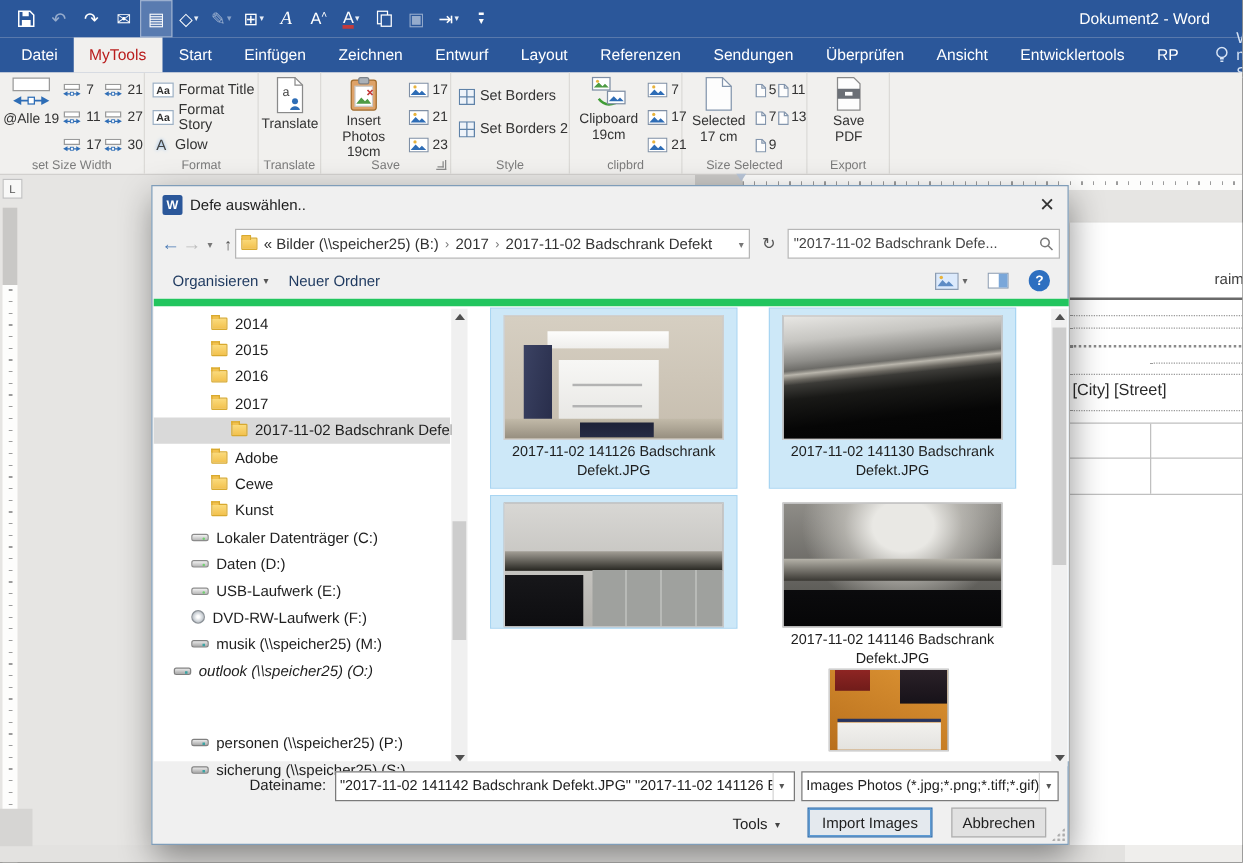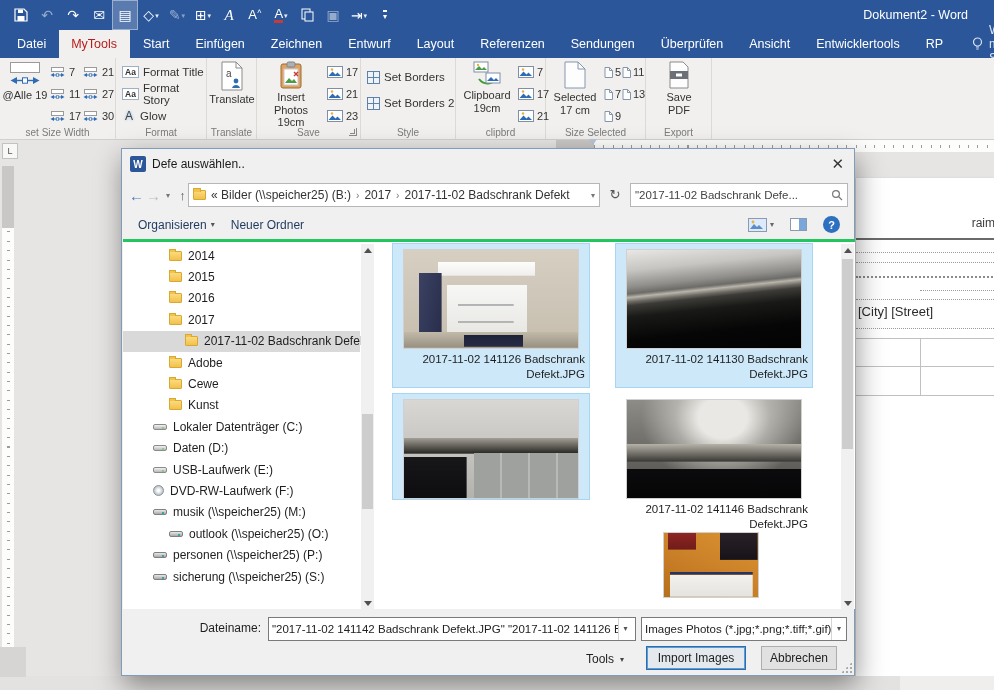--- a/index.html
+++ b/index.html
@@ -95,21 +95,21 @@
   .refreshbtn{position:absolute;left:482px;top:34px;width:22px;height:24px;text-align:center;line-height:24px;color:#555;font-size:13px;}
   .searchbox{position:absolute;left:508px;top:34px;width:218px;height:24px;background:#fff;border:1px solid #b6b6b6;
     display:flex;align-items:center;font-size:11.5px;color:#444;padding:0 4px;white-space:nowrap;overflow:hidden;}
   .searchbox .val{flex:1;overflow:hidden;text-overflow:ellipsis;}
   .toolrow{position:absolute;left:0;top:62px;right:0;height:27px;display:flex;align-items:center;font-size:12px;color:#1e395f;}
   .toolrow .titem{display:flex;align-items:center;gap:4px;margin-left:16px;}
   .toolrow .titem .vv{font-size:8px;color:#555;}
   .toolrow-right{position:absolute;right:14px;top:62px;height:27px;display:flex;align-items:center;gap:16px;}
   .helpic{width:17px;height:17px;border-radius:50%;background:#2d6fc0;color:#fff;font-size:11px;font-weight:bold;
     display:flex;align-items:center;justify-content:center;}
-  .content{position:absolute;left:1px;top:90px;width:732px;height:370px;background:#fff;border-top:3px solid #22c55e;}
+  .content{position:absolute;left:1px;top:90px;width:732px;height:370px;background:#fff;border-top:6px solid #22c55e;}
 
   
   .tree{position:absolute;left:0;top:3px;width:237px;}
   .trow{display:flex;align-items:center;height:21.4px;font-size:12px;color:#1e1e1e;gap:6px;white-space:nowrap;}
   .trow.sel{background:#d9d9d9;}
   .ti{flex:none;}
   .ic-folder .ti{width:13px;height:10px;background:linear-gradient(#fbdb7c,#f2c14e);border:1px solid #d8a92f;border-radius:1px;position:relative;}
   .ic-folder .ti::before{content:"";position:absolute;left:-1px;top:-3px;width:5px;height:2px;background:#f2c14e;border:1px solid #d8a92f;border-bottom:none;}
   .ic-drive .ti{width:14px;height:6px;background:linear-gradient(#f2f2f2,#b9b9b9);border:1px solid #8b8b8b;border-radius:2px;position:relative;}
   .ic-drive .ti::after{content:"";position:absolute;right:2px;top:2px;width:2px;height:2px;background:#6fcf6f;border-radius:50%;}
@@ -122,21 +122,21 @@
   .sb-up{top:0;}.sb-dn{bottom:0;}
   .sb-up::after{content:"";border:4px solid transparent;border-bottom:5px solid #505050;margin-top:-4px;}
   .sb-dn::after{content:"";border:4px solid transparent;border-top:5px solid #505050;margin-bottom:-4px;}
   .sb-th{position:absolute;left:1px;width:11px;background:#cdcdcd;}
 
   
   .files{position:absolute;left:263px;top:0;width:455px;height:368px;}
   .ftile{position:absolute;width:196px;}
   .ftile.sel{background:#cde8f8;outline:1px solid #a8d5f2;}
   .ph{width:176px;height:100px;margin:5px auto 0;background-color:#9a9a9a;background-repeat:no-repeat;border:1px solid #d0d0d0;}
-  .fl{font-size:11.5px;line-height:1.3;text-align:right;padding:3px 4px 5px;color:#1e1e1e;}
+  .fl{font-size:11.5px;line-height:1.3;text-align:center;padding:3px 4px 5px;color:#1e1e1e;}
   .ftile.partial{width:104px;}
   .ftile.partial .ph{width:96px;height:66px;margin-top:0;}
 
   .ph-vanity{background-color:#c9c0b2;background-image:
     linear-gradient(#1e2238,#262b44),
     linear-gradient(#c2baa9,#978f80),
     linear-gradient(100deg,#3b4263,#272c49),
     linear-gradient(#b3b3b3,#b3b3b3),
     linear-gradient(#b3b3b3,#b3b3b3),
     linear-gradient(#f7f7f5,#e6e5e2),
@@ -729,25 +729,25 @@
     <span class="tl">USB-Laufwerk (E:)</span>
   </div>
           <div class="trow ic-cd" style="padding-left: 30px;">
     <span class="ti"></span>
     <span class="tl">DVD-RW-Laufwerk (F:)</span>
   </div>
           <div class="trow ic-net" style="padding-left: 30px;">
     <span class="ti"></span>
     <span class="tl">musik (\\speicher25) (M:)</span>
   </div>
-          <div class="trow ic-net" style="padding-left: 46px;">
+          <div class="trow ic-net" style="padding-left: 16px; font-style: italic;">
     <span class="ti"></span>
     <span class="tl">outlook (\\speicher25) (O:)</span>
   </div>
-          <div class="trow ic-net" style="padding-left: 30px;">
+          <div class="trow ic-net" style="padding-left: 30px; margin-top: 36px;">
     <span class="ti"></span>
     <span class="tl">personen (\\speicher25) (P:)</span>
   </div>
           <div class="trow ic-net" style="padding-left: 30px;">
     <span class="ti"></span>
     <span class="tl">sicherung (\\speicher25) (S:)</span>
   </div>
         </div>
       <div class="tscroll">
         <span class="sb-up"></span>

